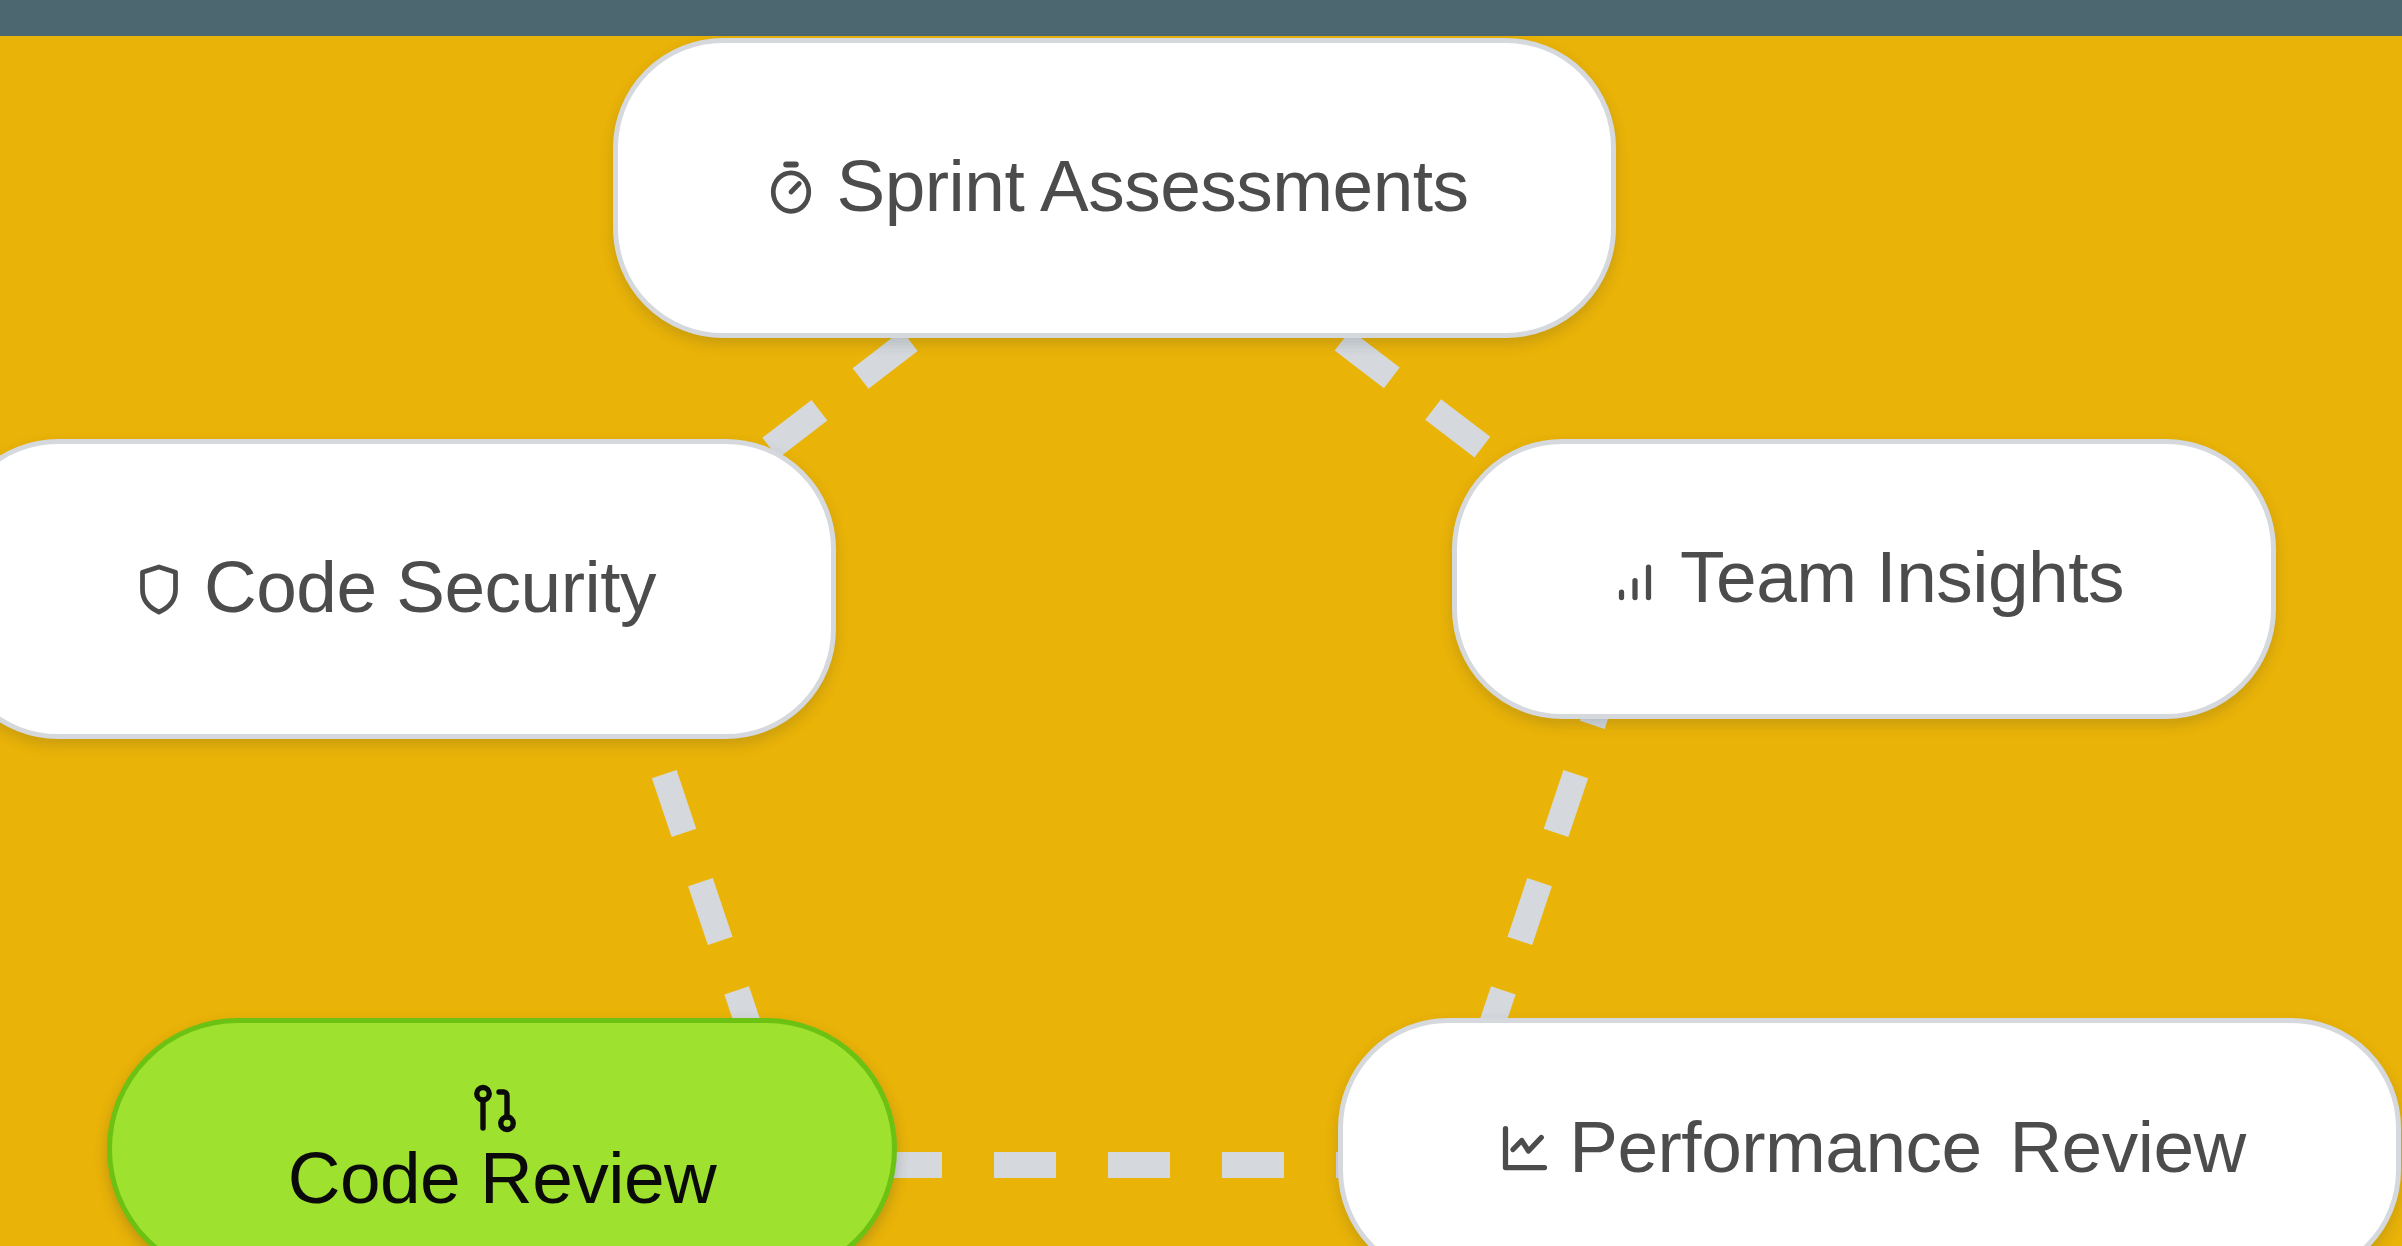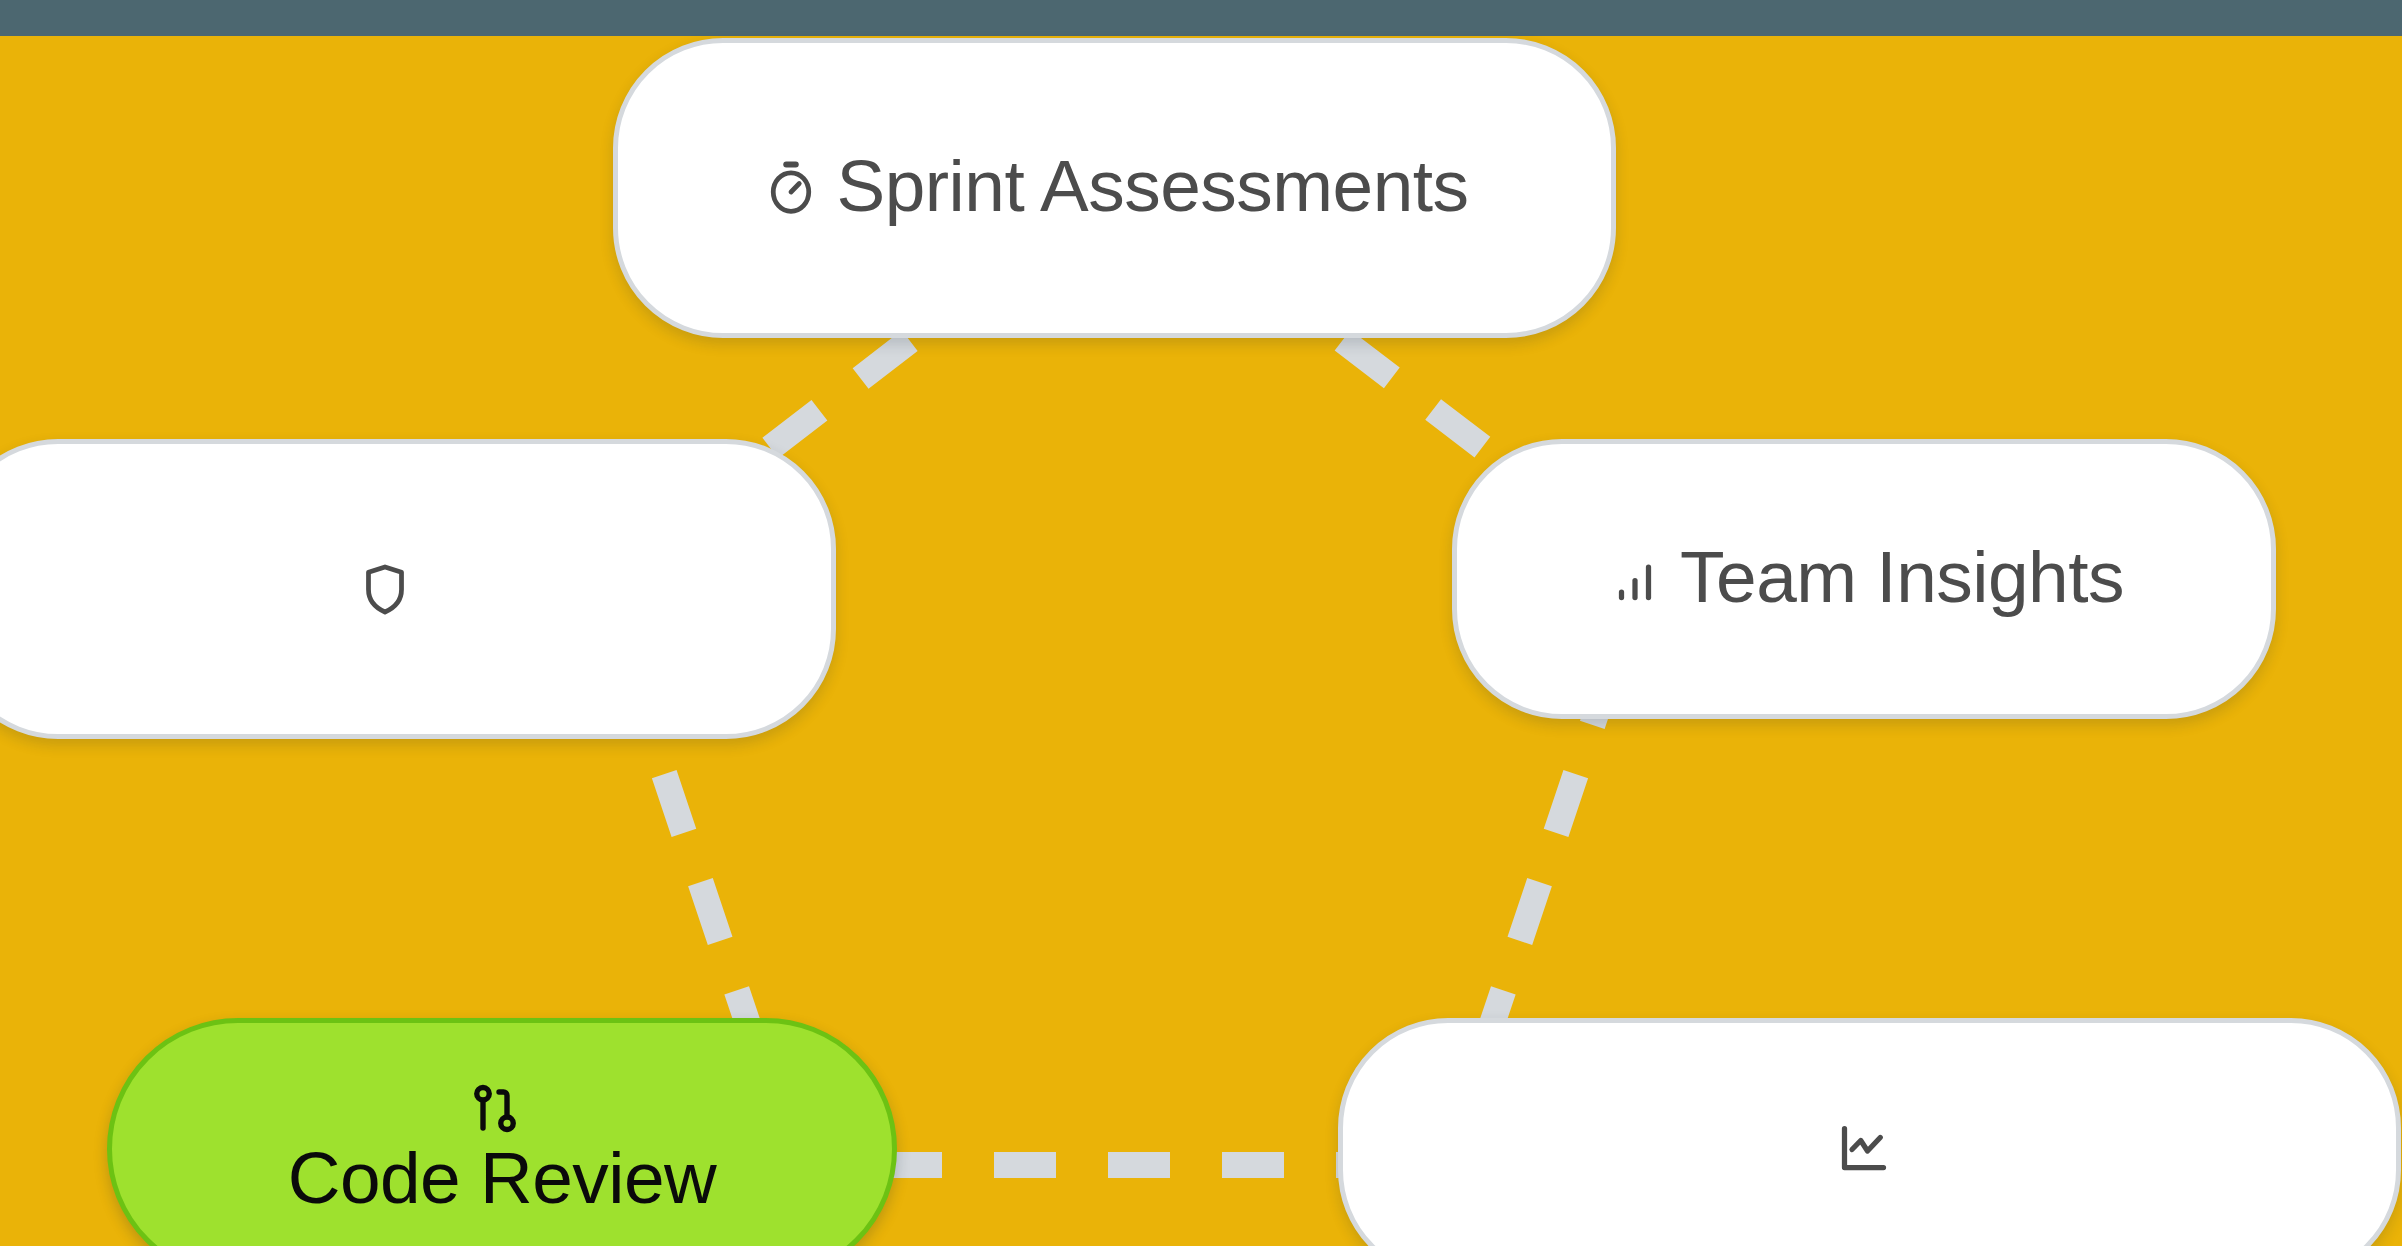--- a/index.html
+++ b/index.html
@@ -132,20 +132,21 @@
     <span class="label">Sprint Assessments</span>
   </div>
 
   <div class="node" id="node-code-security">
     <span class="glyph">
       <svg viewBox="0 0 24 24" fill="none" stroke="#4c4c4c" stroke-width="1.9" stroke-linecap="round" stroke-linejoin="round">
         <path d="M12 3.2 L18.6 5.3 L18.6 12.2 C18.6 16.6 15.6 19.6 12 21.2
                  C8.4 19.6 5.4 16.6 5.4 12.2 L5.4 5.3 Z"></path>
       </svg>
     </span>
+    <span class="label">Code Security</span>
   </div>
 
   <div class="node" id="node-team-insights">
     <span class="glyph">
       <svg viewBox="0 0 24 24" fill="none" stroke="#4c4c4c" stroke-width="2.1" stroke-linecap="round">
         <line x1="6.6" y1="17.2" x2="6.6" y2="19.4"></line>
         <line x1="12" y1="12.6" x2="12" y2="19.4"></line>
         <line x1="17.4" y1="7.2" x2="17.4" y2="19.4"></line>
       </svg>
     </span>
@@ -164,15 +165,18 @@
     <span class="label">Code Review</span>
   </div>
 
   <div class="node" id="node-performance-review">
     <span class="glyph">
       <svg viewBox="0 0 24 24" fill="none" stroke="#4c4c4c" stroke-width="2.1" stroke-linecap="round" stroke-linejoin="round">
         <polyline points="4.6,3.8 4.6,19.4 20.2,19.4"></polyline>
         <polyline points="7.6,12.2 11.1,8.6 13.8,12.8 18.9,7.4"></polyline>
       </svg>
     </span>
+    <span class="label">
+      <span>Performance</span><span class="wordgap"></span><span>Review</span>
+    </span>
   </div>
 
 </div>
 
 </body></html>

